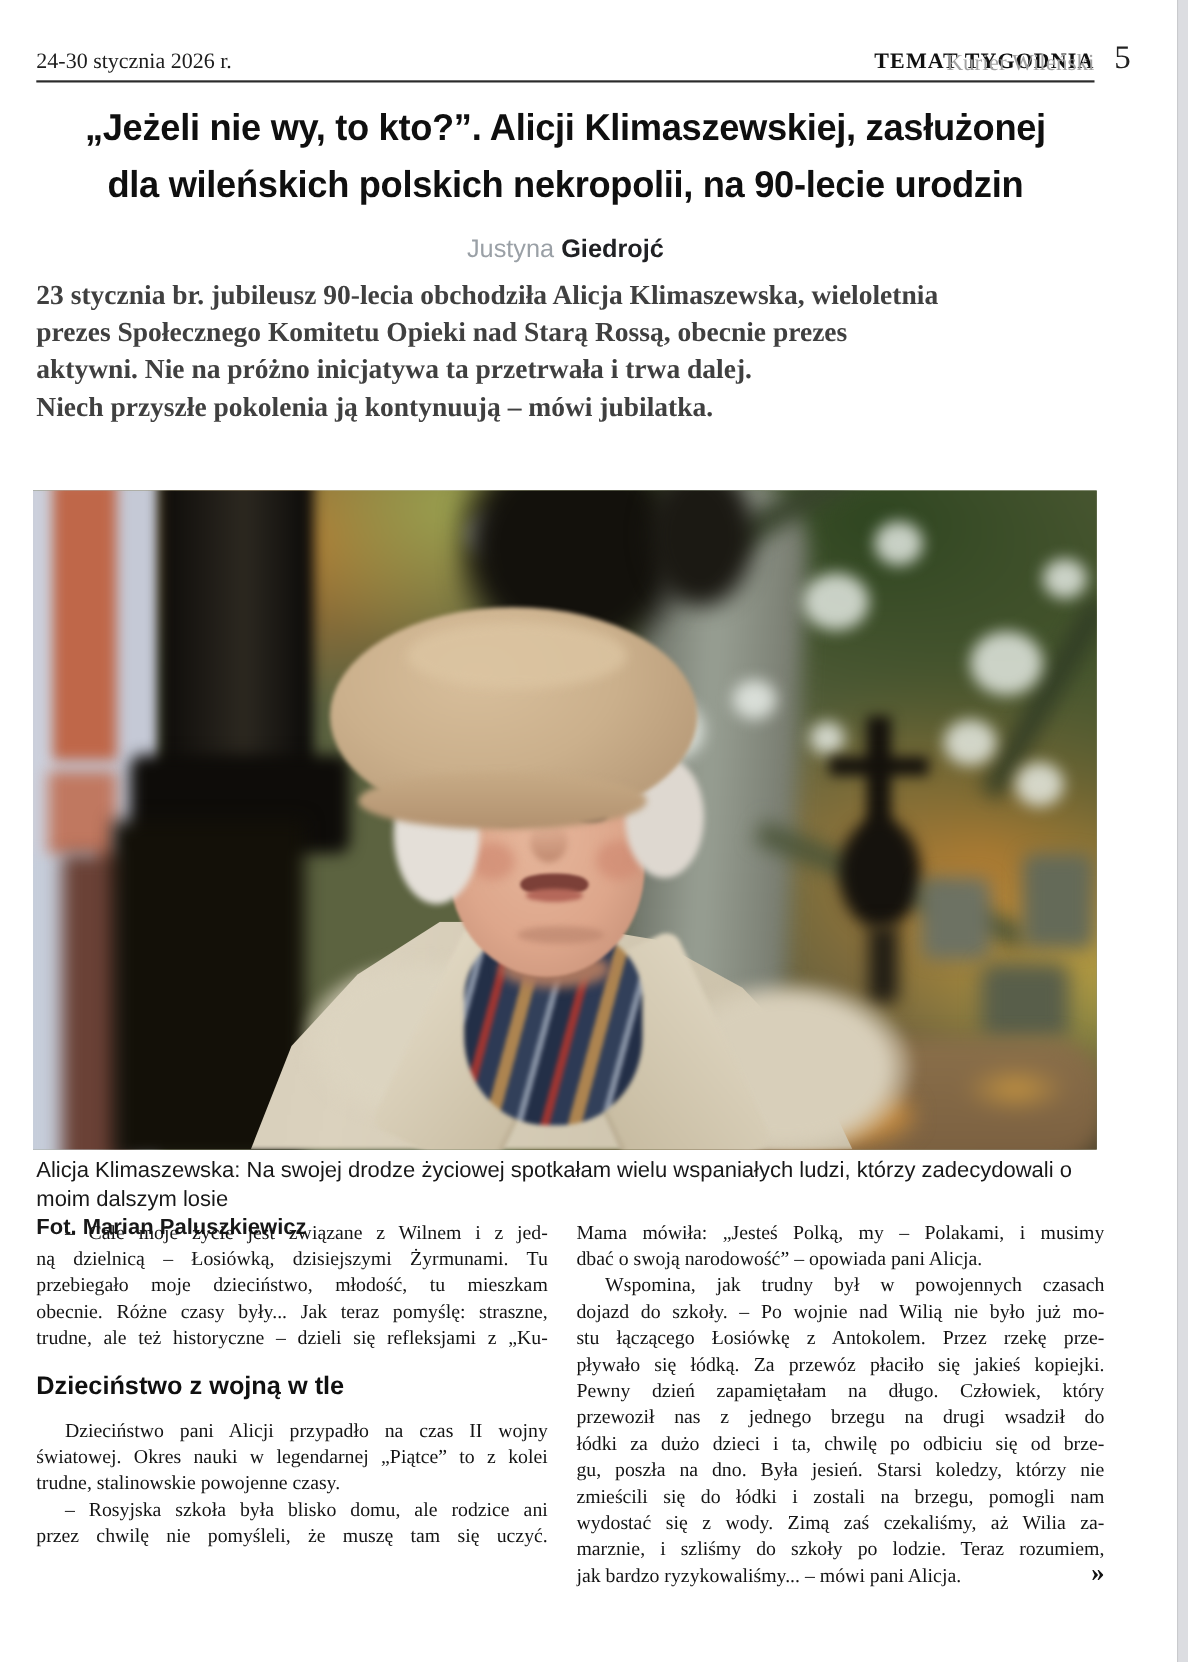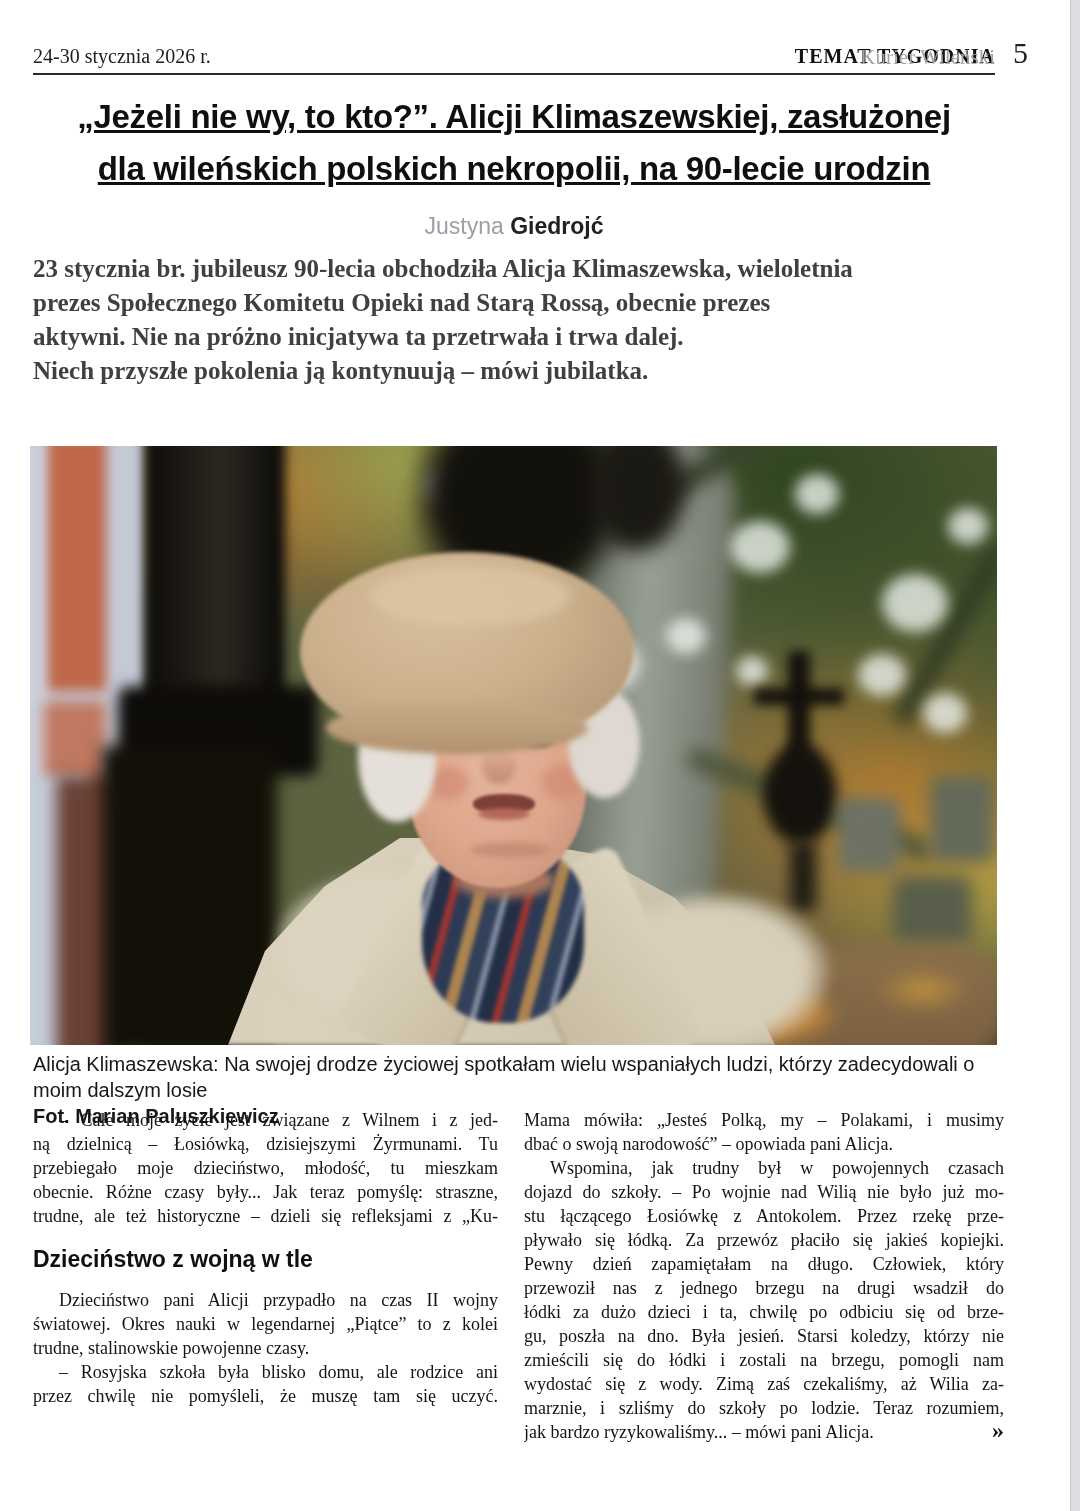--- a/index.html
+++ b/index.html
@@ -10,21 +10,21 @@
   
   .hdr-date{position:absolute;left:33px;top:44px;font:20px/24px "Liberation Serif",serif;color:#1d1d1d;}
   .hdr-section{position:absolute;left:33px;width:962px;top:44px;text-align:right;
                font:bold 20px/24px "Liberation Serif",serif;letter-spacing:1px;color:#111;}
   .hdr-brand{position:absolute;right:85px;top:44px;font:21px/26px "Liberation Serif",serif;color:#a3a3a3;}
   .hdr-pageno{position:absolute;right:52px;top:36px;font:30px/34px "Liberation Serif",serif;color:#222;}
   .hdr-rule{position:absolute;left:33px;top:73px;width:962px;height:2px;background:#2b2b2b;}
 
   
   .headline{position:absolute;left:33px;width:962px;top:90px;text-align:center;color:#0f0f0f;
-            font-family:"Liberation Sans",sans-serif;font-weight:bold;text-decoration:underline;}
+            font-family:"Liberation Sans",sans-serif;font-weight:bold;}
   .headline .hl{font-size:34px;line-height:52px;white-space:nowrap;letter-spacing:-0.3px;transform:scaleX(.97);}
   .byline{position:absolute;left:33px;width:962px;top:210px;text-align:center;
           font:23px/32px "Liberation Sans",sans-serif;}
   .byline .b-first{color:#9aa0a6;text-align:center;}
   .byline .b-last{color:#202124;font-weight:bold;}
   .lead{position:absolute;left:33px;width:962px;top:252px;text-align:left;color:#404040;
         font:bold 25px/34px "Liberation Serif",serif;}
   .lead div{height:34px;white-space:nowrap;overflow:visible;}
 
   

